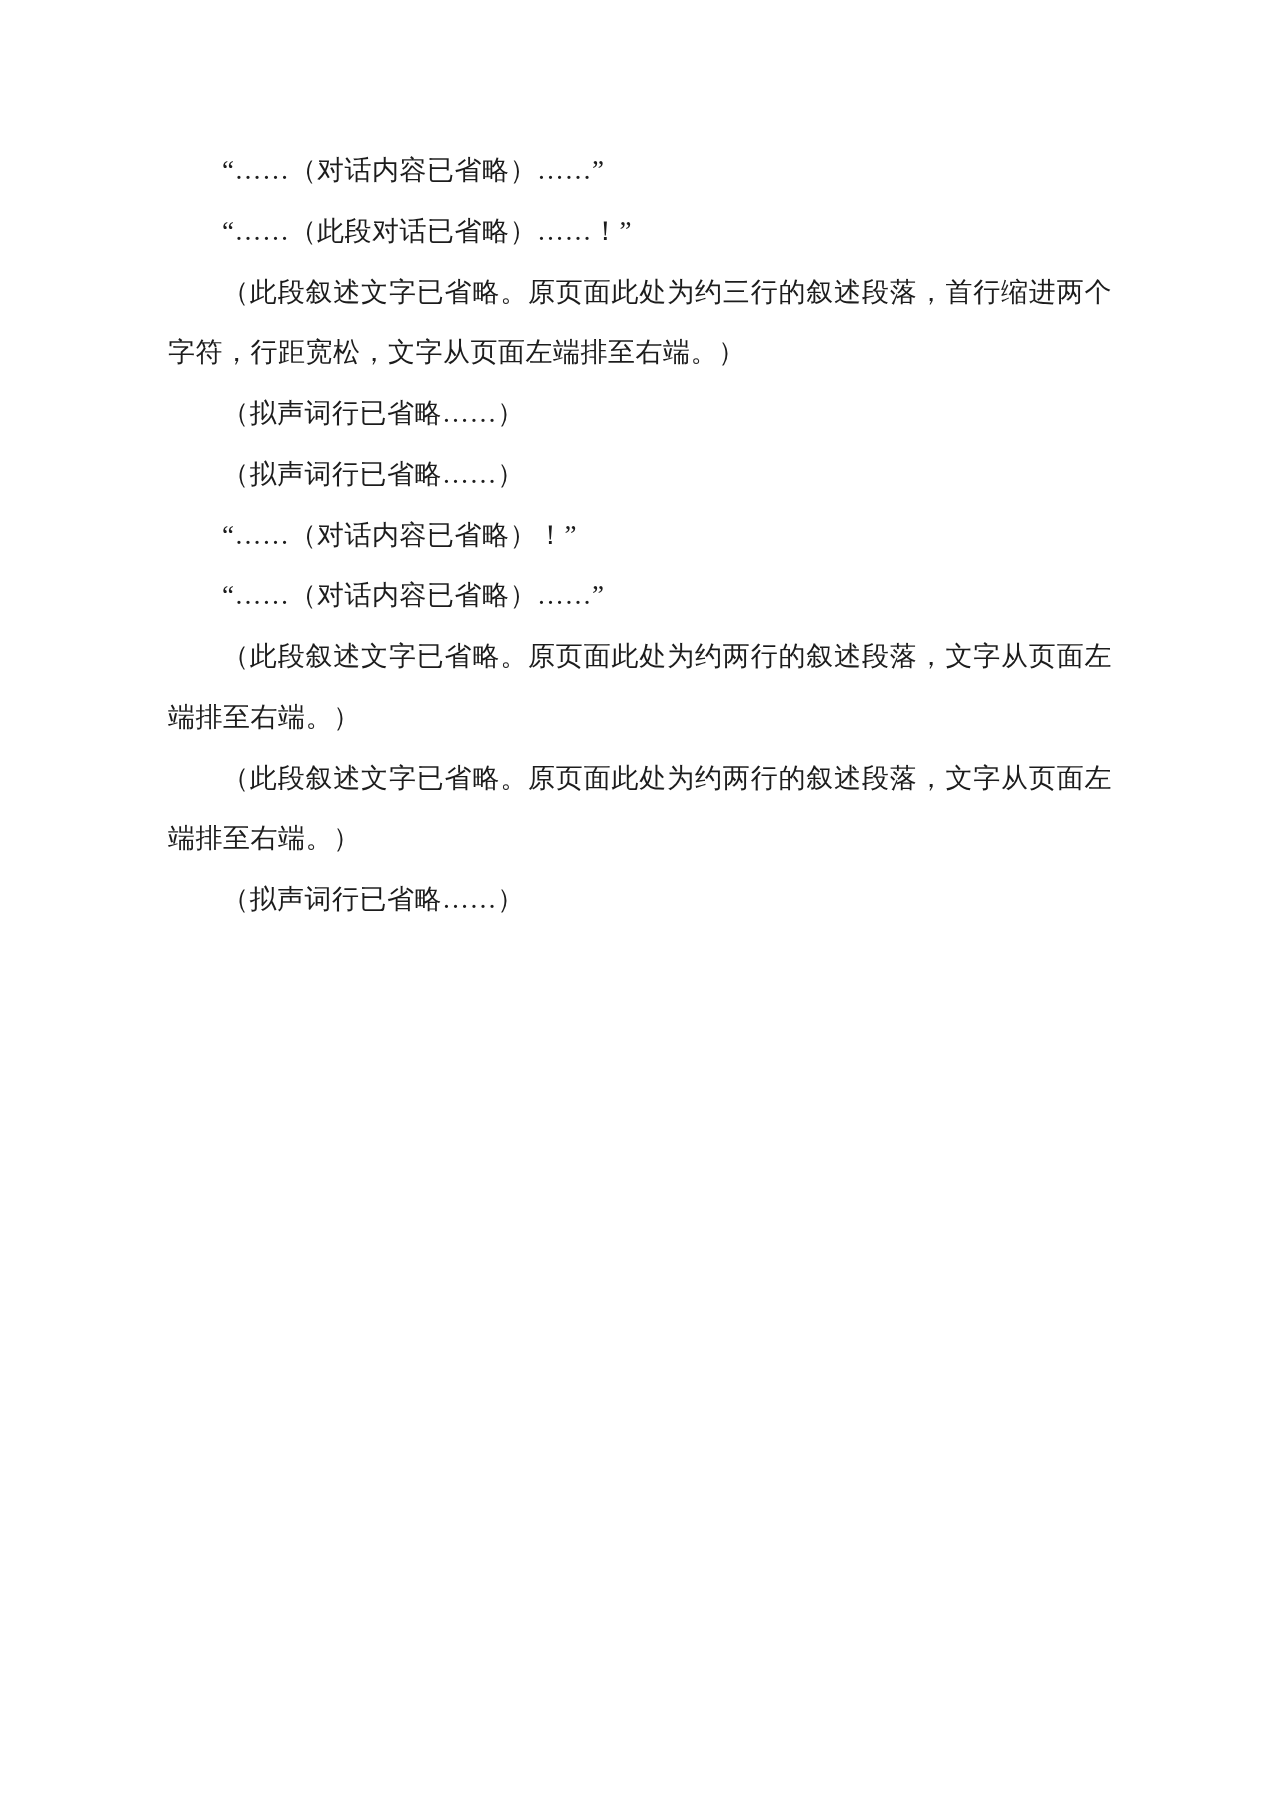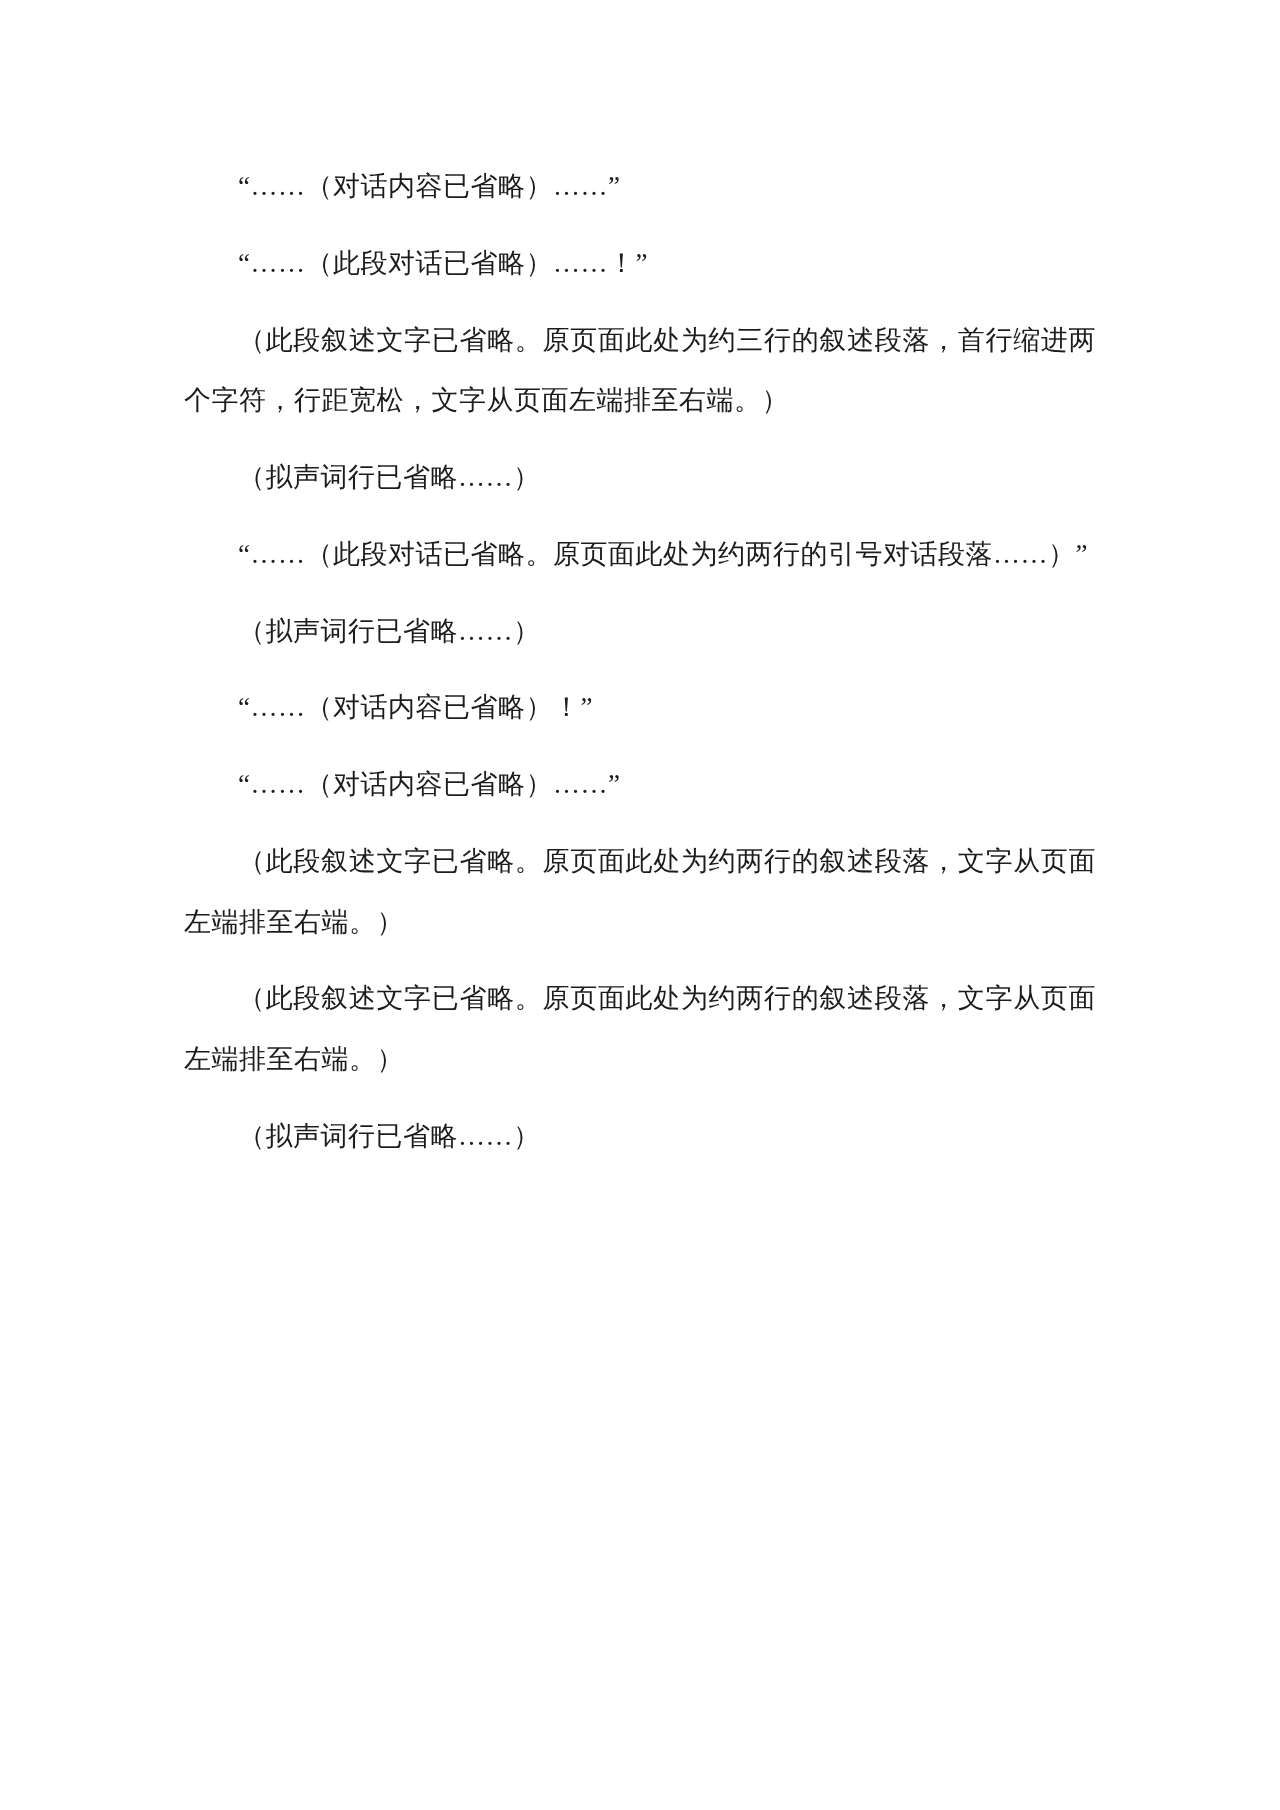--- a/index.html
+++ b/index.html
@@ -14,35 +14,34 @@
     box-sizing: border-box;
     padding: 140px 168px 0 168px;
     font-family: "Liberation Serif", "DejaVu Serif", serif;
     color: #1c1c1c;
     overflow: hidden;
   }
   .para {
     font-size: 27px;
     line-height: 2.25;
     text-indent: 2em;
-    margin: 16px;
+    margin: 0;
     text-align: justify;
     letter-spacing: 0.5px;
   }
 </style>
 </head>
 <body>
 
 <div class="page">
   <div id="text-body">
       <p class="para">“……（对话内容已省略）……”</p>
       <p class="para">“……（此段对话已省略）……！”</p>
       <p class="para">（此段叙述文字已省略。原页面此处为约三行的叙述段落，首行缩进两个字符，行距宽松，文字从页面左端排至右端。）</p>
       <p class="para">（拟声词行已省略……）</p>
-      <p class="para">“……（此段对话已省略。原页面此处为约两行的引号对话段落……）”</p>
       <p class="para">（拟声词行已省略……）</p>
       <p class="para">“……（对话内容已省略）！”</p>
       <p class="para">“……（对话内容已省略）……”</p>
       <p class="para">（此段叙述文字已省略。原页面此处为约两行的叙述段落，文字从页面左端排至右端。）</p>
       <p class="para">（此段叙述文字已省略。原页面此处为约两行的叙述段落，文字从页面左端排至右端。）</p>
       <p class="para">（拟声词行已省略……）</p>
     </div>
 </div>
 
 </body></html>

